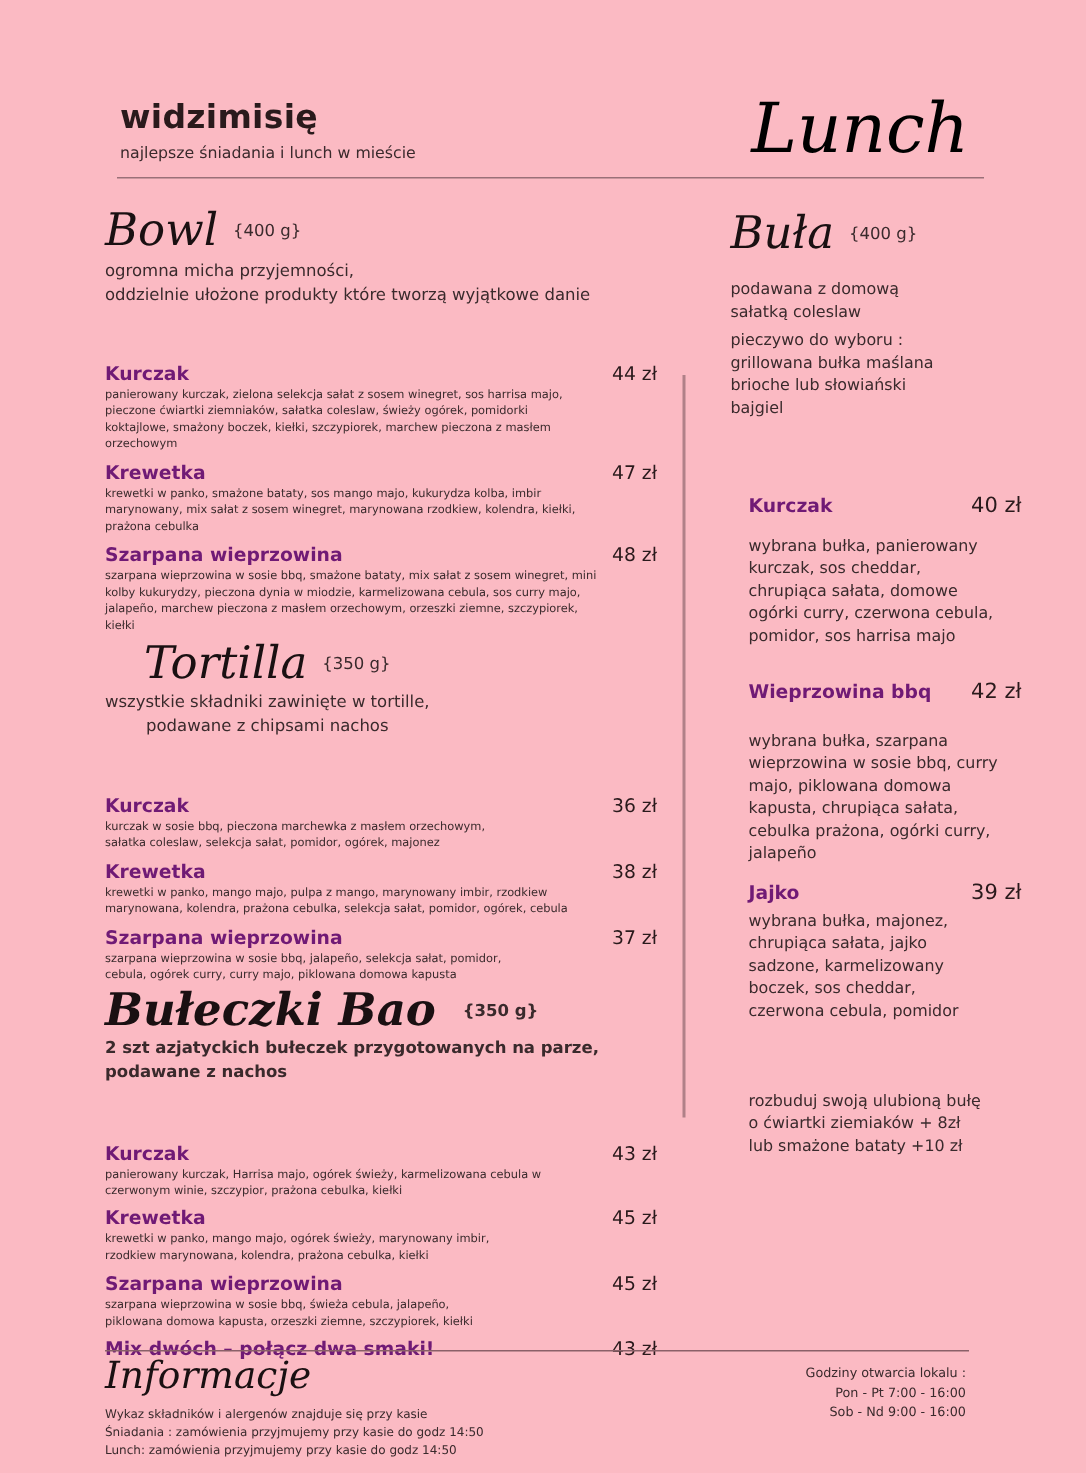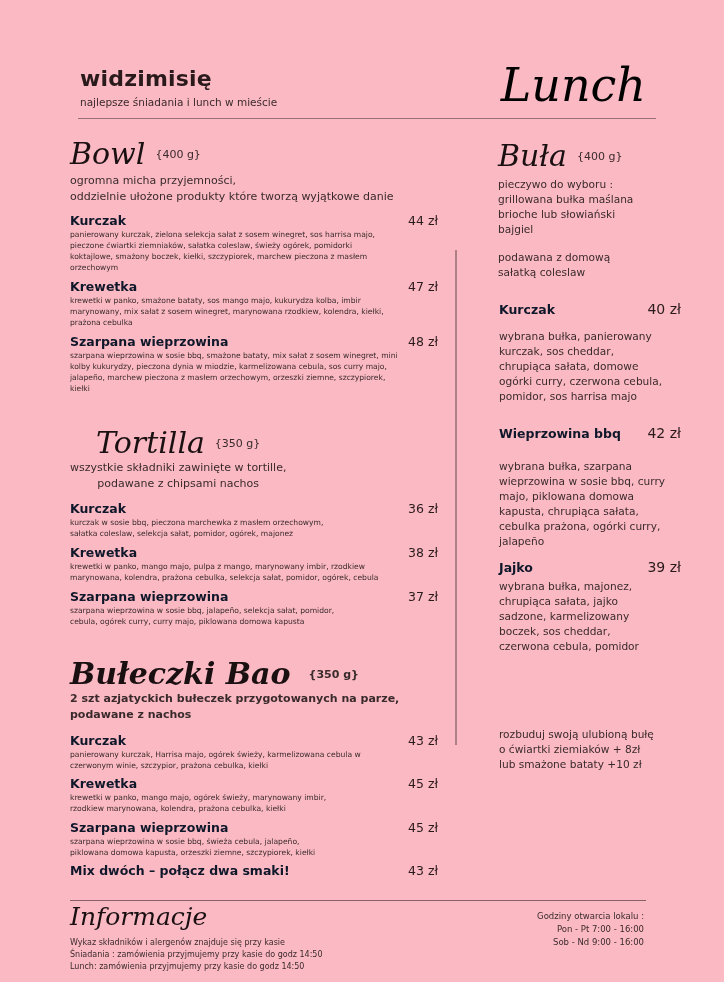--- a/index.html
+++ b/index.html
@@ -8,21 +8,21 @@
   .brand { left:80px; top:66px; font-size:22px; font-weight:700; letter-spacing:0.2px; color:#2a1a1c; }
   .tagline { left:80px; top:96px; font-size:10.5px; color:#3a2a2c; }
   .lunch { right:78px; top:58px; font-family:"DejaVu Serif", serif; font-style:italic; font-size:46px; color:#000000; }
   .hr-top { left:78px; top:118px; width:578px; height:1px; background:#9a7078; }
   .vdiv { left:455px; top:250px; width:2px; height:495px; background:#b08088; }
   .sec-title { font-family:"DejaVu Serif", serif; font-style:italic; font-size:30px; color:#1a1012; white-space:nowrap; }
   .sec-weight { font-family:"DejaVu Sans", sans-serif; font-style:normal; font-size:11px; color:#3a2a2c; margin-left:10px; vertical-align:6px; }
   .sec-desc { font-size:11px; line-height:16px; color:#3a2a2c; }
   .item { width:368px; }
   .item-row { display:flex; justify-content:space-between; align-items:baseline; }
-  .item-name { font-size:12.5px; font-weight:bold; color:#0f172a; }
+  .item-name { font-size:12.5px; font-weight:bold; color:#701a75;margin-top:28px; }
   .item-price { font-size:12.5px; color:#2a1a1c; }
   .item-desc { font-size:7.6px; line-height:11px; color:#3a2a2c; margin-top:1px; }
   .r-item { width:182px; }
   .r-desc { font-size:10.6px; line-height:15px; color:#3a2a2c; }
   .hr-bot { left:70px; top:900px; width:576px; height:1px; background:#8a6068; }
   .info-title { left:70px; top:902px; font-family:"DejaVu Serif", serif; font-style:italic; font-size:25px; color:#1a1012; }
   .info-lines { left:70px; top:937px; font-size:8px; line-height:12px; color:#3a2a2c; }
   .hours { right:80px; top:910px; text-align:right; font-size:8.5px; line-height:13px; color:#3a2a2c; }
 </style>
 </head>
@@ -120,31 +120,31 @@
     </div>
   <div class="item-desc" style="width:265px;">szarpana wieprzowina w sosie bbq, świeża cebula, jalapeño, piklowana domowa kapusta, orzeszki ziemne, szczypiorek, kiełki</div>
 </div>
 <div class="abs item" style="left:70px; top:863px;">
   <div class="item-row">
       <span class="item-name">Mix dwóch – połącz dwa smaki!</span>
       <span class="item-price">43 zł</span>
     </div>
 </div>
 
-<div class="abs" style="left:498px; top:138px;">
+<div class="abs" style="left:487px; top:138px;">
   <div class="sec-title"><span>Buła</span><span class="sec-weight">{400 g}</span></div>
+  <div class="r-desc" style="margin-top:13px;">
+    <div>podawana z domową</div>
+    <div>sałatką coleslaw</div>
+  </div>
   <div class="r-desc" style="margin-top:4px;">
     <div>pieczywo do wyboru :</div>
     <div>grillowana bułka maślana</div>
     <div>brioche lub słowiański</div>
     <div>bajgiel</div>
-  </div>
-  <div class="r-desc" style="margin-top:13px;">
-    <div>podawana z domową</div>
-    <div>sałatką coleslaw</div>
   </div>
 </div>
 
 <div class="abs r-item" style="left:499px; top:301px;">
   <div class="item-row">
       <span class="item-name">Kurczak</span>
       <span class="item-price" style="font-size:14px;">40 zł</span>
     </div>
   <div class="r-desc" style="margin-top:12px; width:165px;">wybrana bułka, panierowany kurczak, sos cheddar, chrupiąca sałata, domowe ogórki curry, czerwona cebula, pomidor, sos harrisa majo</div>
 </div>

